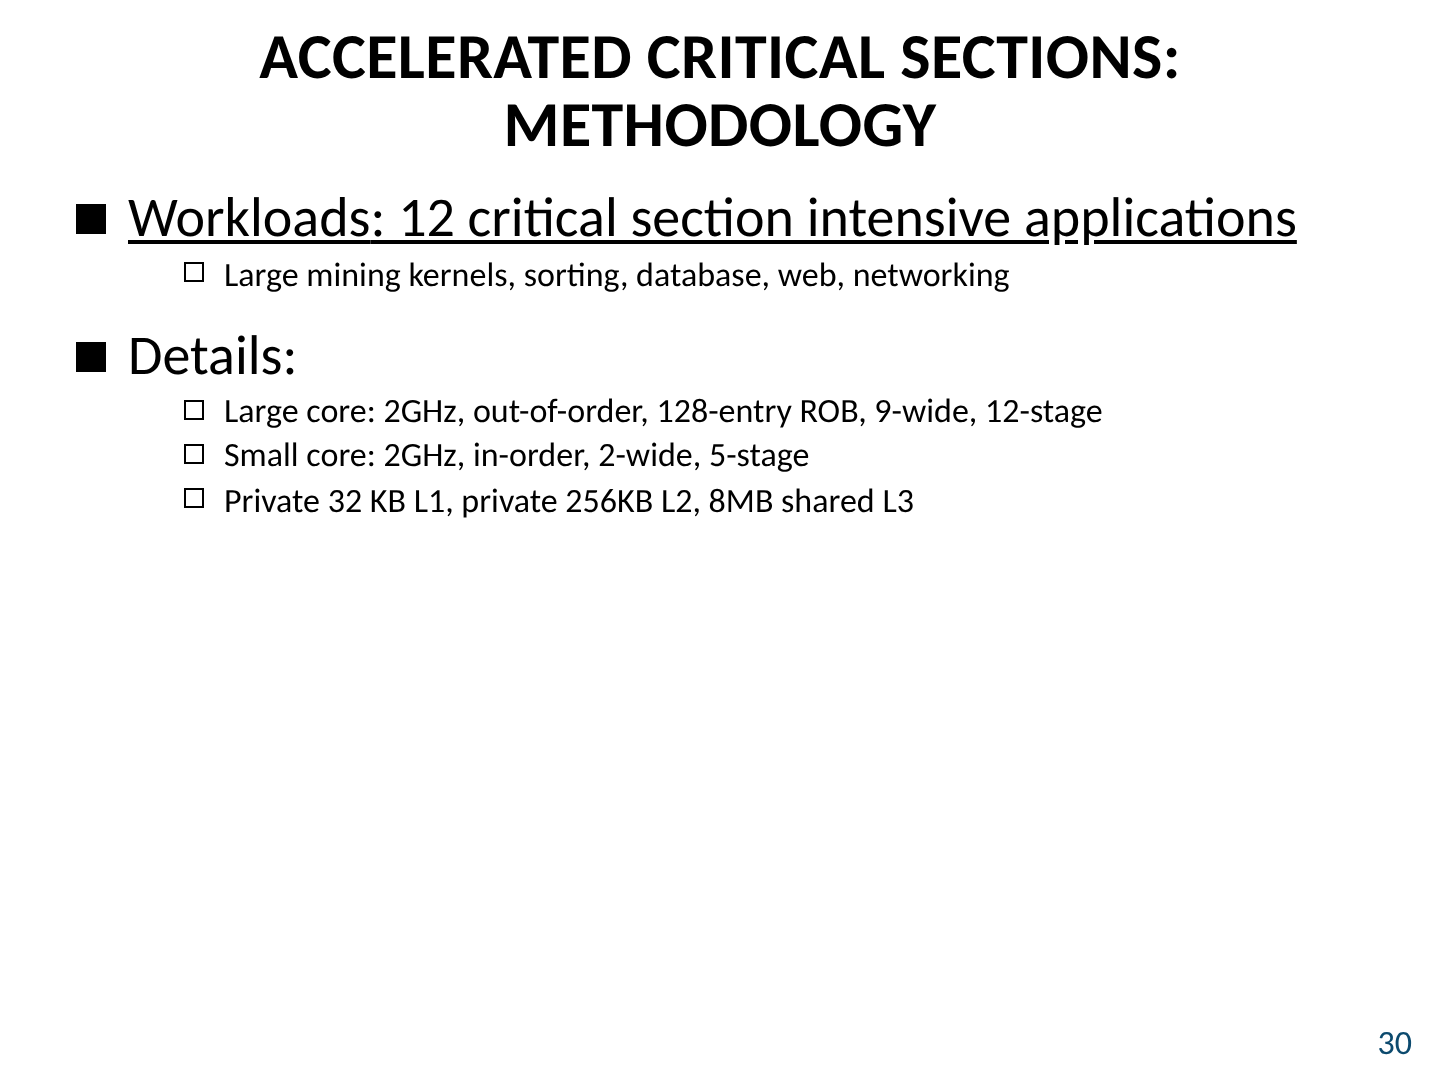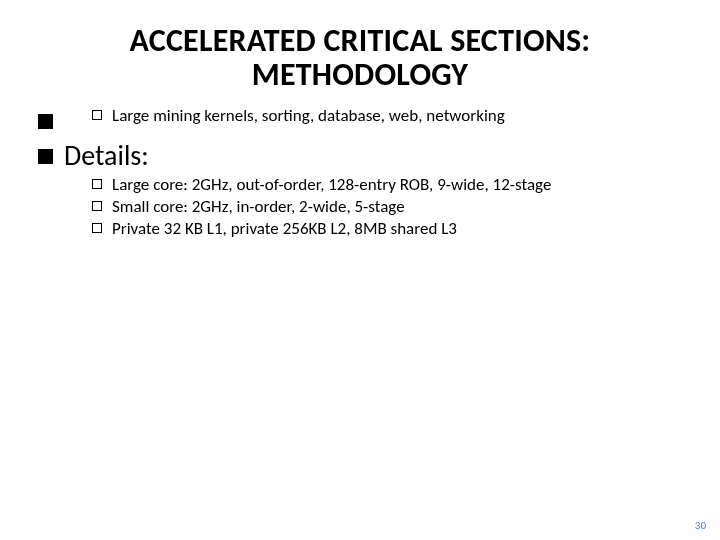--- a/index.html
+++ b/index.html
@@ -19,21 +19,21 @@
     height: 540px;
     box-sizing: border-box;
     padding: 8px 34px 0 34px;
   }
   .title {
     font-size: 32px;
     font-weight: 700;
     text-align: center;
     line-height: 1.05;
     letter-spacing: 0.2px;
-    margin: 16px 0 14px 0;
+    margin: 4px 0 14px 0;
   }
   ul.lvl1 {
     list-style: none;
     padding: 0 0 0 4px;
     margin: 0;
   }
   ul.lvl1 > li {
     position: relative;
     padding-left: 26px;
     font-size: 28px;
@@ -70,36 +70,37 @@
     width: 10px;
     height: 10px;
     border: 1.5px solid #000;
     box-sizing: border-box;
     background: #fff;
   }
   .pagenum {
     position: absolute;
     right: 14px;
     bottom: 8px;
-    font-size: 11px;
-    color: #3b82f6;
+    font-size: 17px;
+    color: #0c4a6e;
   }
 </style>
 </head>
 <body>
 <div class="slide">
 
   <h1 class="title">
     <span>ACCELERATED CRITICAL SECTIONS:</span><br>
     <span>METHODOLOGY</span>
   </h1>
 
   <ul class="lvl1">
 
     <li>
+      <span class="u"><span>Workloads</span><span>: 12 critical section intensive applications</span></span>
       <ul class="lvl2">
         <li>Large mining kernels, sorting, database, web, networking</li>
       </ul>
     </li>
 
 
     <li>
       <span>Details:</span>
       <ul class="lvl2">
         <li>Large core: 2GHz, out-of-order, 128-entry ROB, 9-wide, 12-stage</li>

